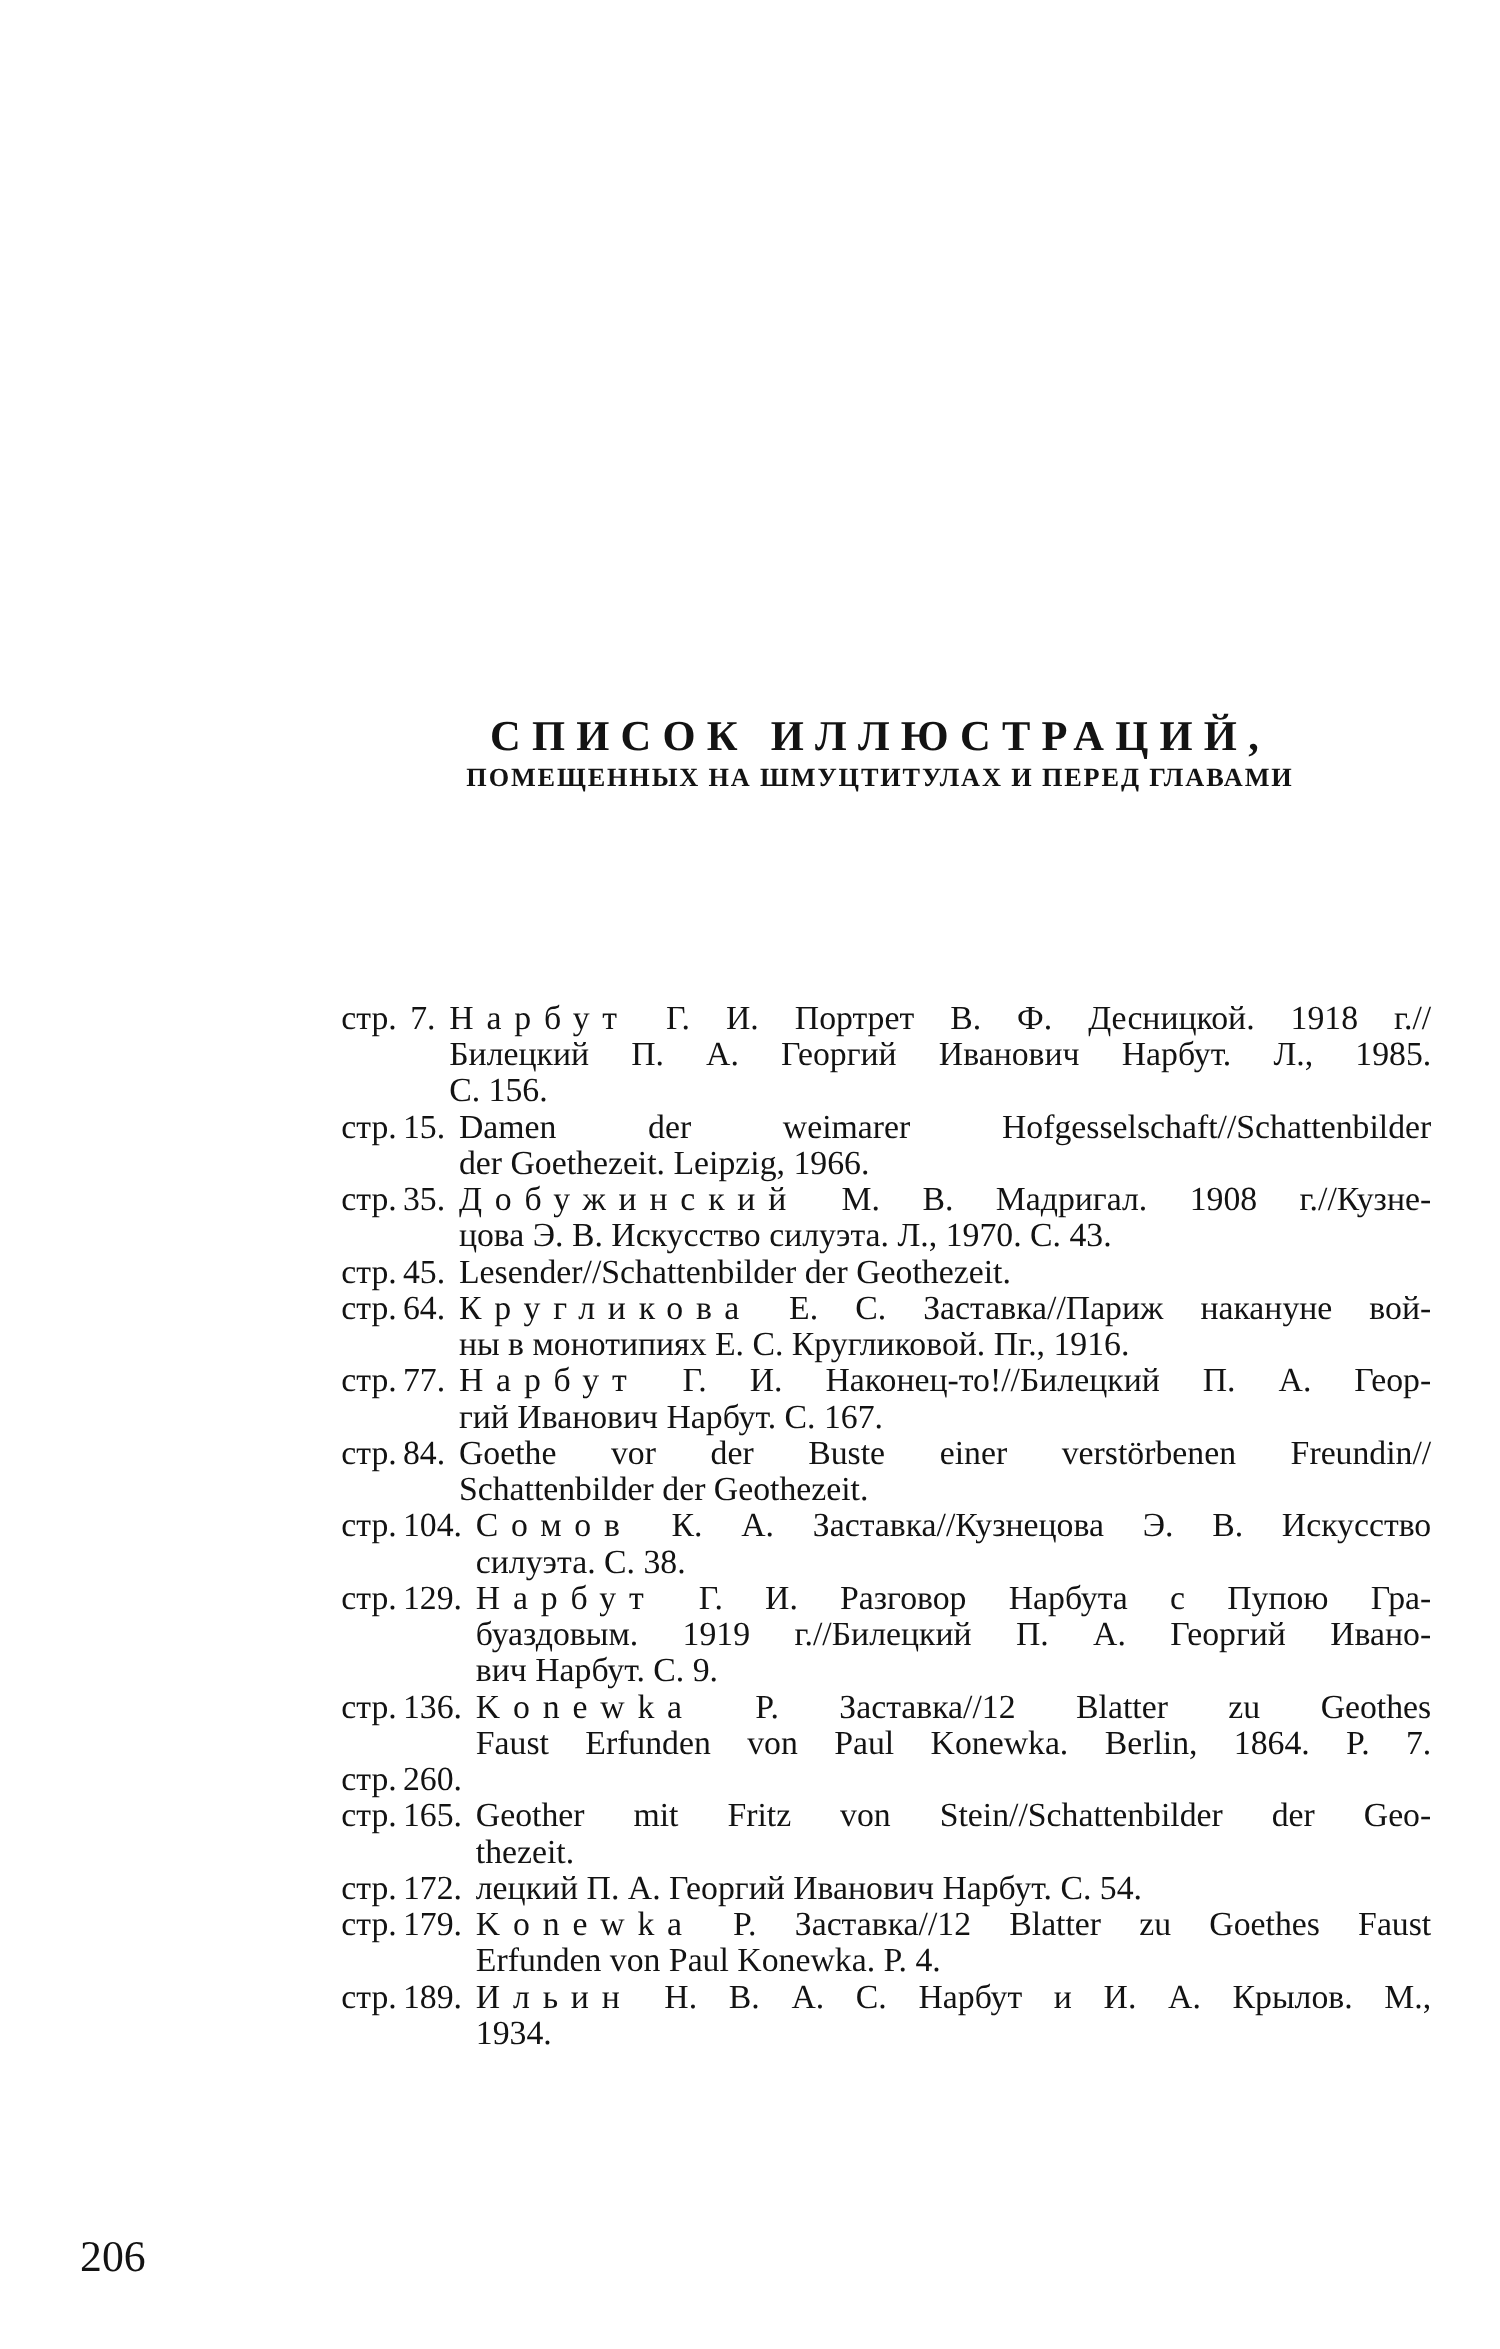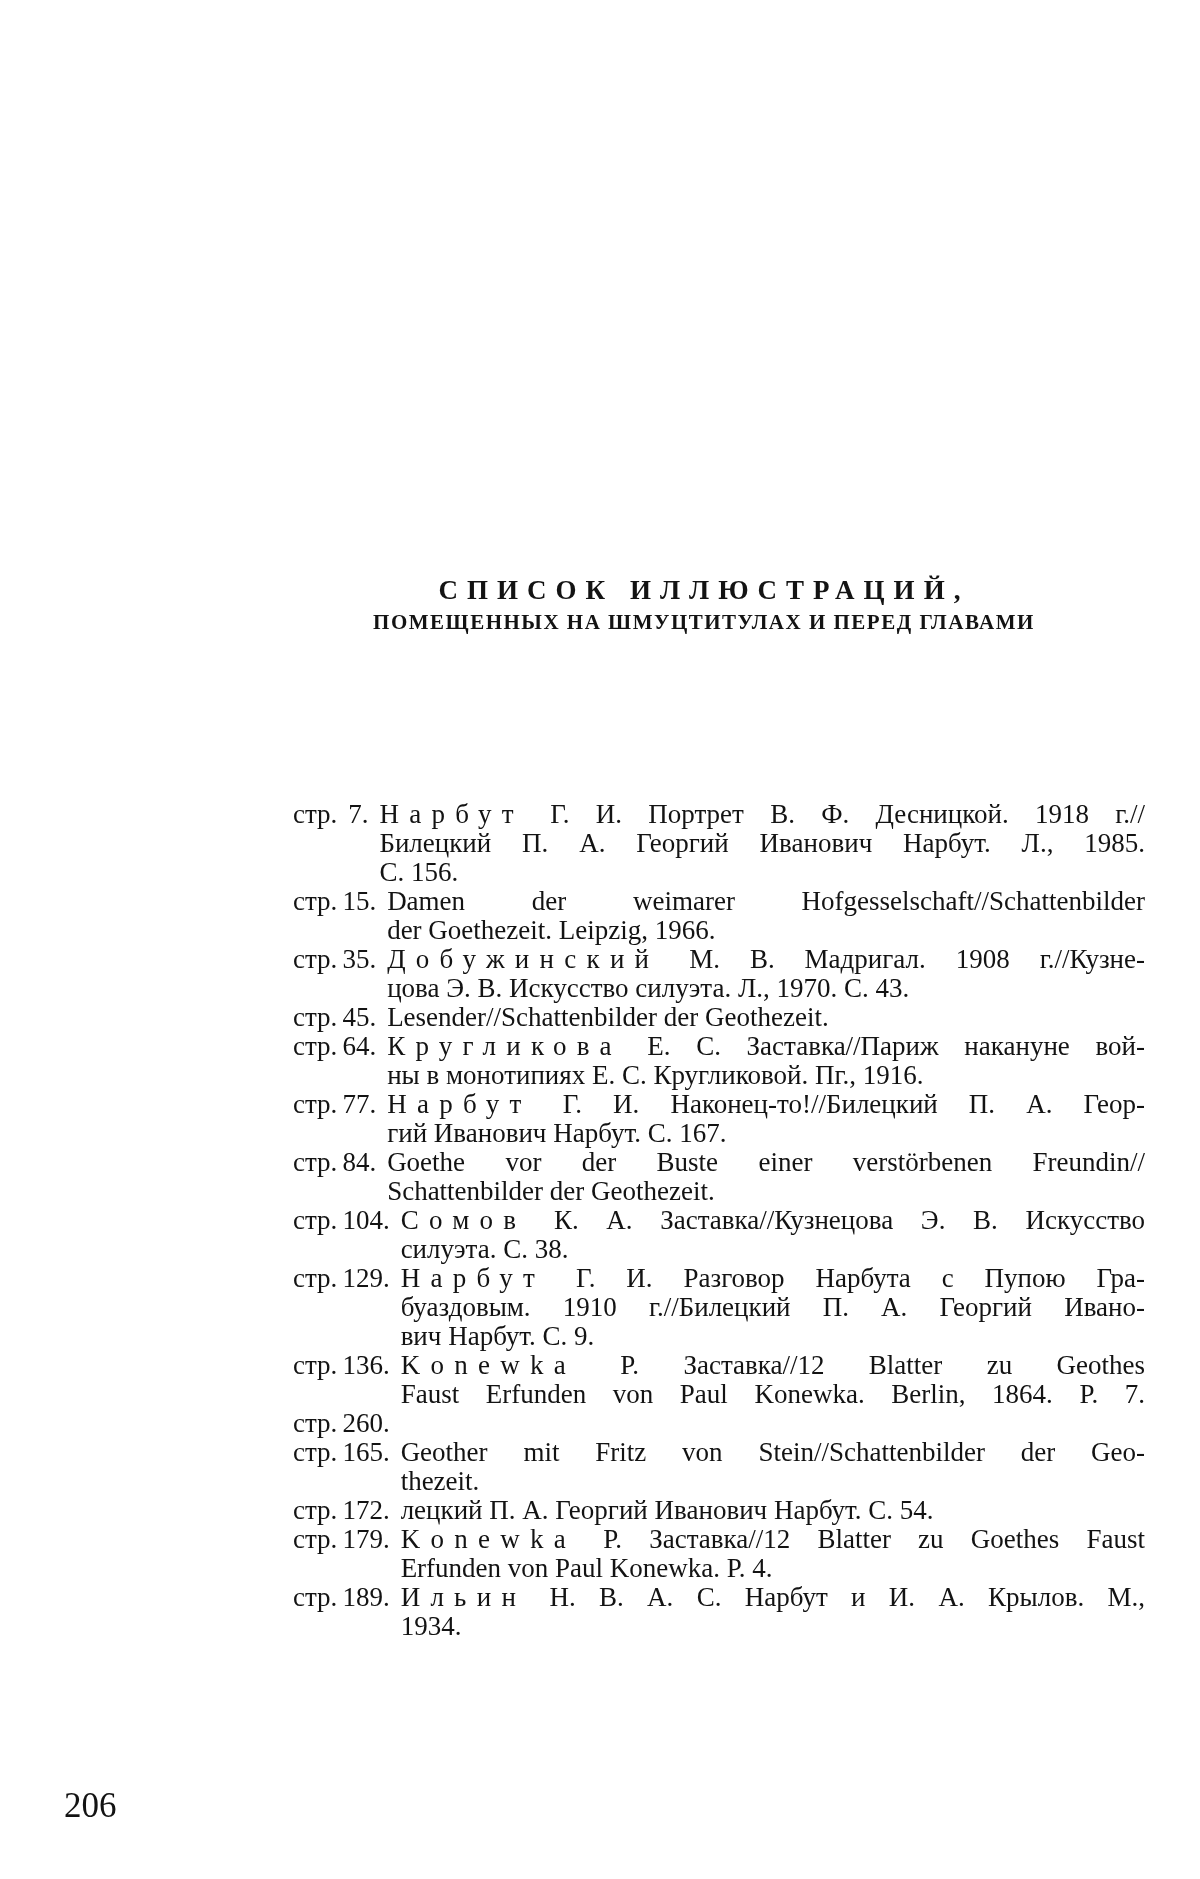--- a/index.html
+++ b/index.html
@@ -14,40 +14,40 @@
   }
   .heading {
     position: absolute;
     top: 574px;
     left: 268px;
     width: 872px;
     text-align: center;
     font-weight: bold;
   }
   .heading-line1 {
-    font-size: 27px;
+    font-size: 34px;
     line-height: 32px;
     letter-spacing: 9px;
     white-space: nowrap;
   }
   .heading-line2 {
     font-size: 21px;
     line-height: 32px;
     letter-spacing: 1.5px;
     white-space: nowrap;
   }
   .illust-list {
     position: absolute;
     top: 800px;
     left: 273px;
     width: 872px;
     font-size: 27px;
     line-height: 29px;
   }
-  .entry { display: flex; align-items: flex-start; margin-left: 20px; }
+  .entry { display: flex; align-items: flex-start; }
   .ref { white-space: pre; flex: none; }
   .num {
     flex: none;
     display: inline-block;
     min-width: 26px;
     text-align: right;
     margin-left: 5px;
     white-space: pre;
   }
   .txt { flex: 1; margin-left: 11px; }
@@ -144,21 +144,21 @@
         <div class="ln stretch"><span class="spaced">Сомов</span><span> К. А. Заставка//Кузнецова Э. В. Искусство</span></div>
         <div class="ln">силуэта. С. 38.</div>
       </div>
     </div>
 
     <div class="entry">
       <span class="ref">стр.</span>
       <span class="num">129.</span>
       <div class="txt">
         <div class="ln stretch"><span class="spaced">Нарбут</span><span> Г. И. Разговор Нарбута с Пупою Гра-</span></div>
-        <div class="ln stretch">буаздовым. 1910 г.//Билецкий П. А. Георгий Ивано-</div>
+        <div class="ln stretch">буаздовым. 1919 г.//Билецкий П. А. Георгий Ивано-</div>
         <div class="ln">вич Нарбут. С. 9.</div>
       </div>
     </div>
 
     <div class="entry">
       <span class="ref">стр.</span>
       <span class="num">136.</span>
       <div class="txt">
         <div class="ln stretch"><span class="spaced">Konewka</span><span> P. Заставка//12 Blatter zu Geothes</span></div>
         <div class="ln stretch">Faust Erfunden von Paul Konewka. Berlin, 1864. P. 7.</div>

